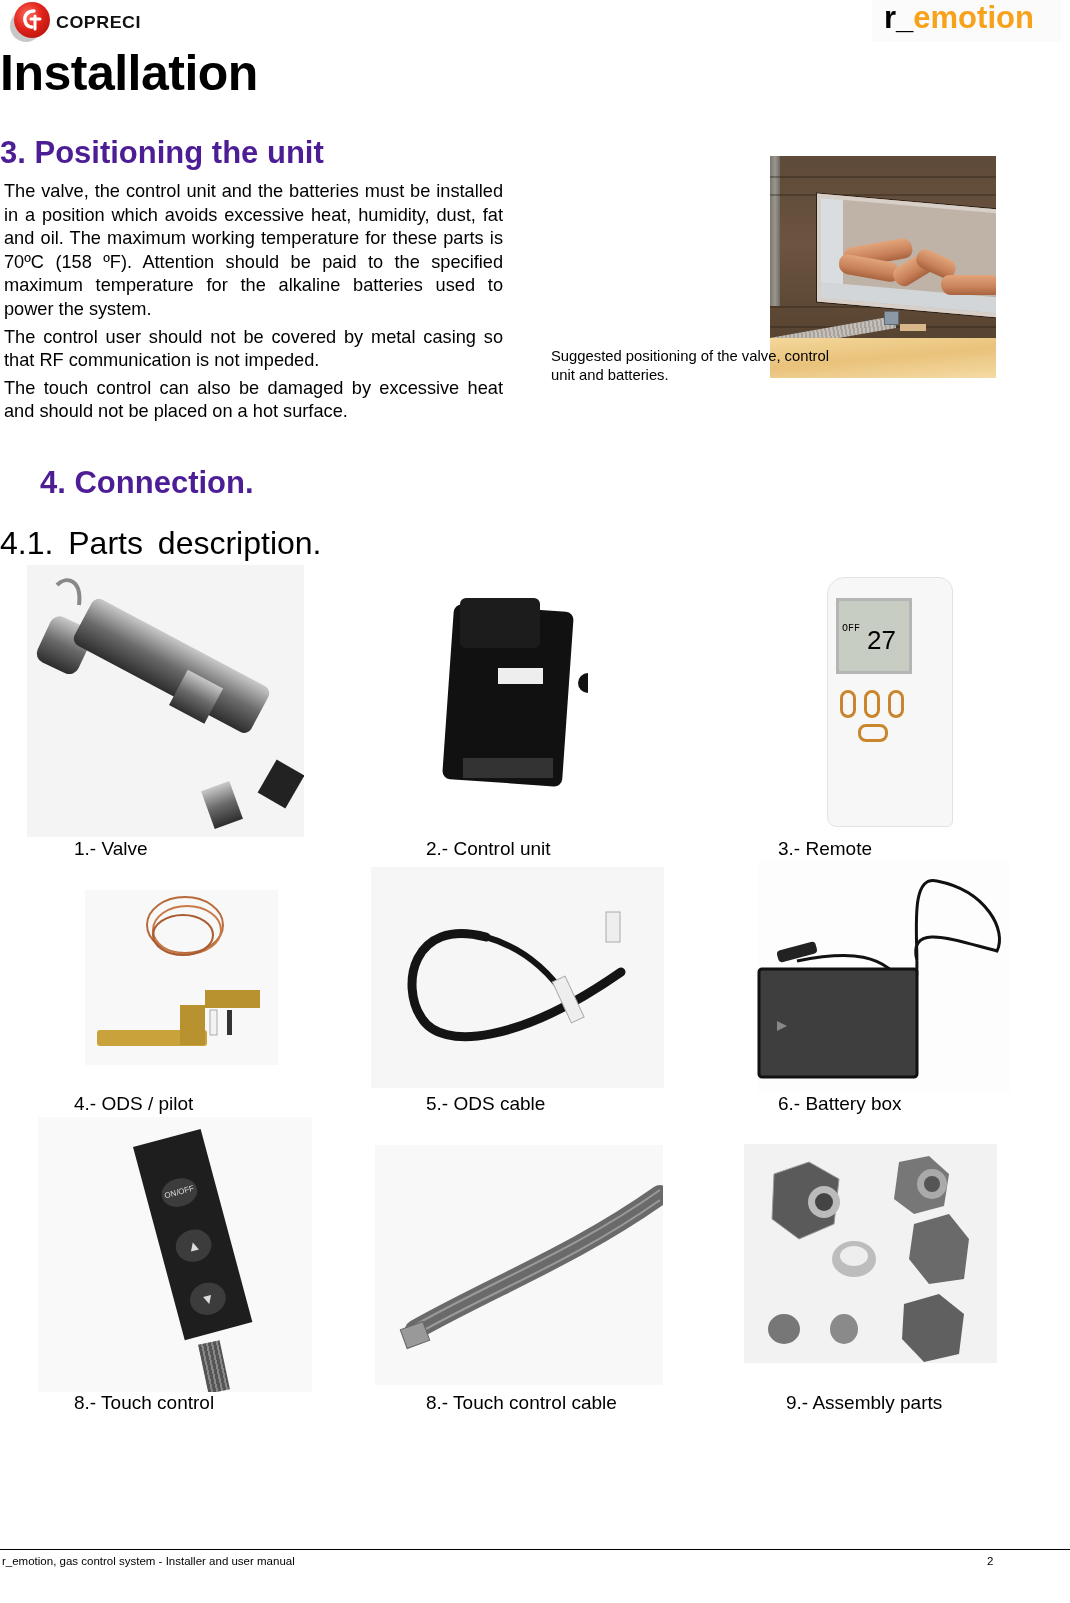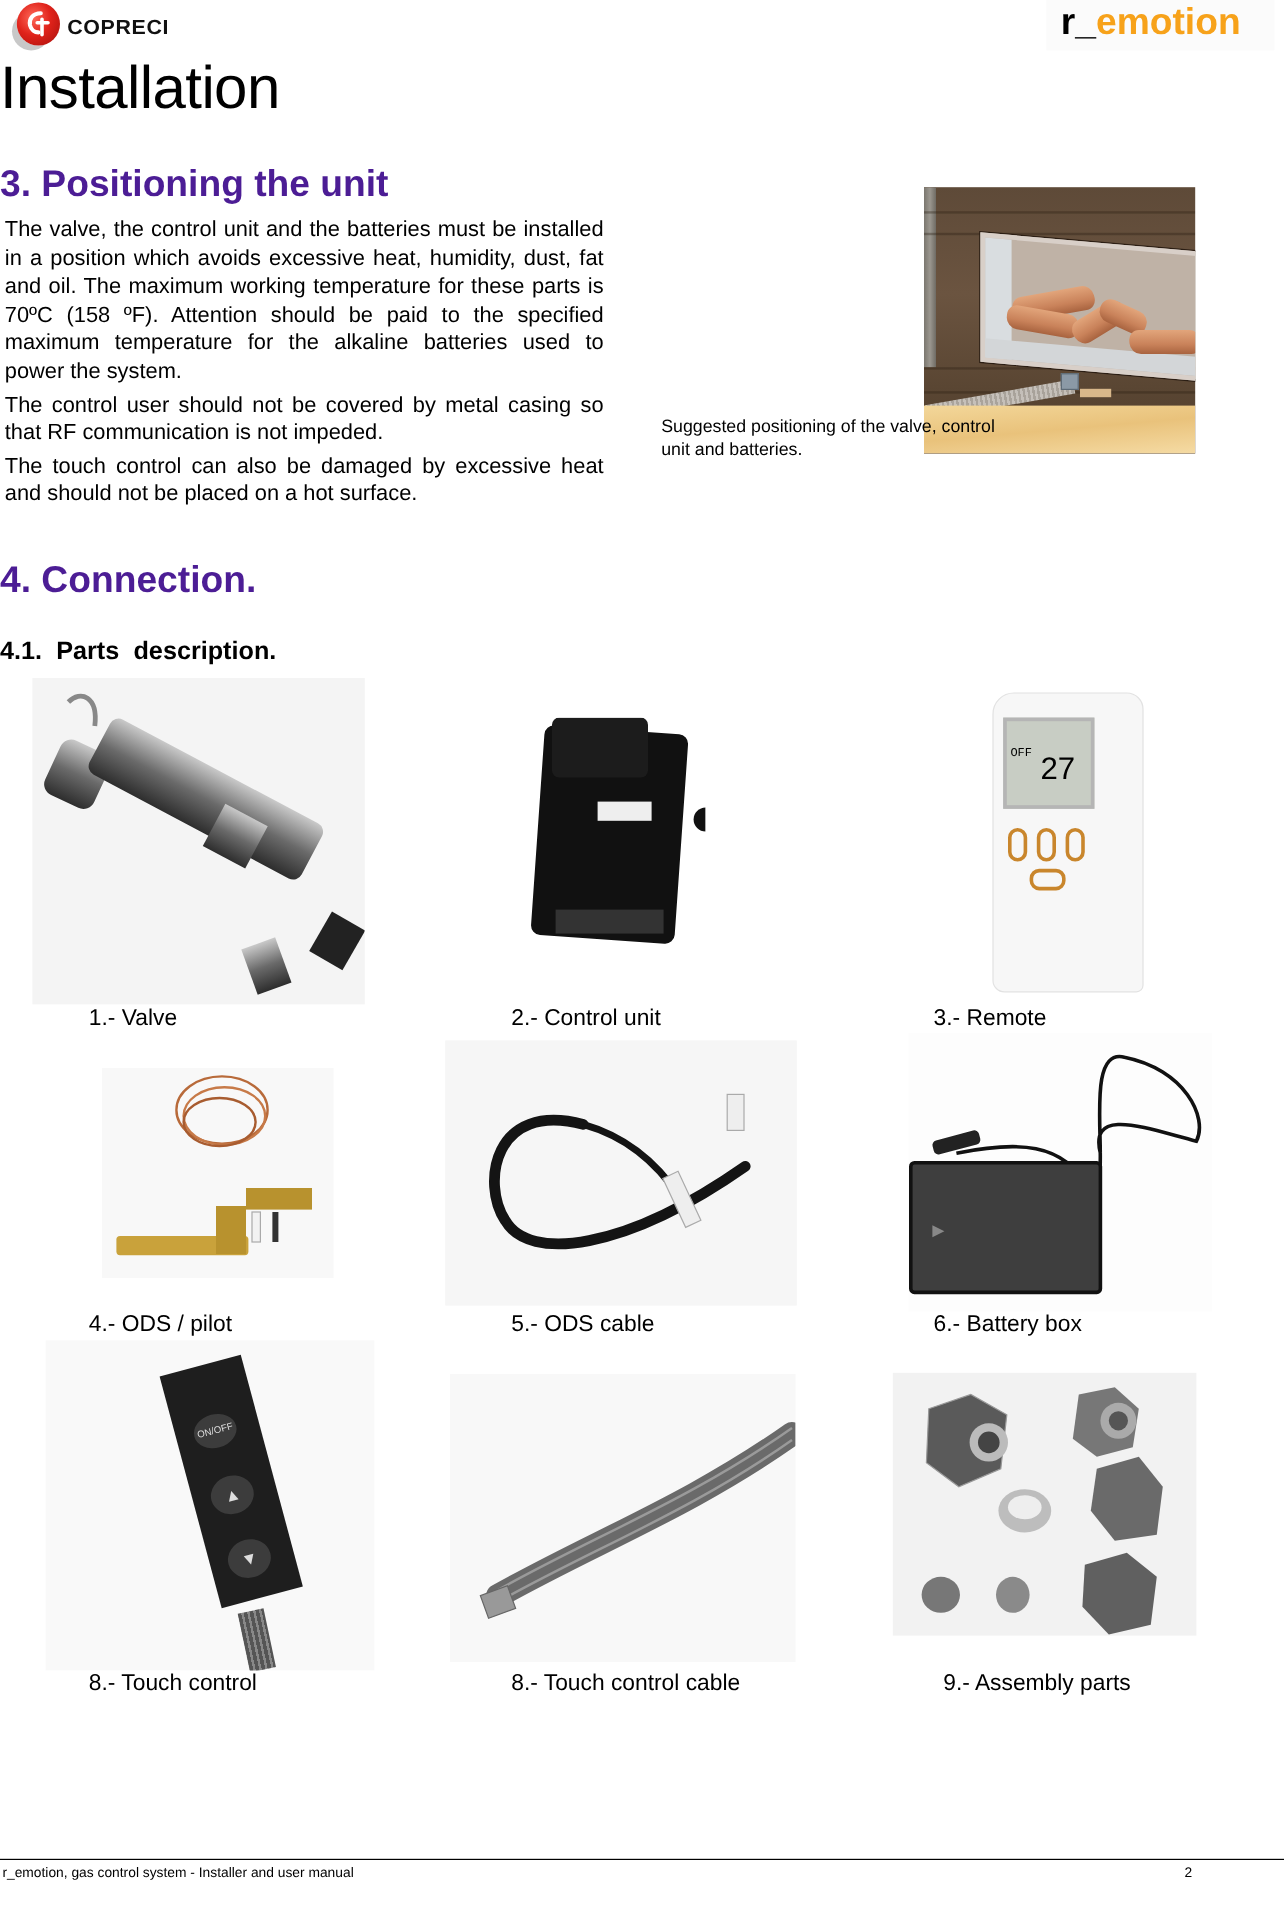--- a/index.html
+++ b/index.html
@@ -23,24 +23,24 @@
   }
   .remotion-logo {
     right: 8px; top: 0; width: 190px; height: 42px; background: #fbfbfb;
     font-weight: bold; font-size: 31px; line-height: 36px; text-align: left; padding-left: 12px; box-sizing: border-box;
   }
   .remotion-logo .r { color: #000; }
   .remotion-logo .e { color: #f7a21a; }
 
   h1.page-title {
     position: absolute; left: 0; top: 42px; margin: 0;
-    font-size: 50px; font-weight: normal; line-height: 62px; letter-spacing: -0.5px;
+    font-size: 50px; font-weight: bold; line-height: 62px; letter-spacing: -0.5px;
   }
   h2.section { position: absolute; margin: 0; font-weight: bold; color: #4c1d95; font-size: 31px; line-height: 38px; }
-  h3.subsection { position: absolute; margin: 0; font-weight: bold; font-size: 21px; line-height: 30px; word-spacing: 6px; }
+  h3.subsection { position: absolute; margin: 0; font-weight: normal; font-size: 32px; line-height: 30px; word-spacing: 6px; }
 
   .body-text {
     position: absolute; left: 0; top: 176px; width: 507px;
     font-size: 18.2px; line-height: 23.6px; text-align: justify; margin: 0;
   }
   .body-text p { margin: 4px; }
 
   
   .fireplace {
     left: 770px; top: 156px; width: 226px; height: 222px; overflow: hidden;
@@ -120,21 +120,21 @@
     <div class="log" style="left:95px; top:46px; width:40px; transform:rotate(20deg);"></div>
     <div class="log" style="left:120px; top:64px; width:60px; transform:rotate(-5deg);"></div>
   </div>
   <div class="beam"></div>
   <div class="device1"></div>
   <div class="device2"></div>
   <div class="floorwood"></div>
 </div>
 <div class="abs caption">Suggested positioning of the valve, control unit and batteries.</div>
 
-<h2 class="section" style="left:0; top:464px;">4. Connection.</h2>
+<h2 class="section" style="left:0; top:464px;padding-left:40px;">4. Connection.</h2>
 <h3 class="subsection" style="left:0; top:528px;">4.1. Parts description.</h3>
 
 <div class="part-img" style="left:27px; top:565px; width:277px; height:272px; background:#f4f4f4;">
   <svg width="277" height="272" viewBox="0 0 277 272">
     <defs>
         <linearGradient id="metal" x1="0" y1="0" x2="0" y2="1">
           <stop offset="0" stop-color="#c9c9c9"></stop>
           <stop offset=".5" stop-color="#6a6a6a"></stop>
           <stop offset="1" stop-color="#2d2d2d"></stop>
         </linearGradient>

